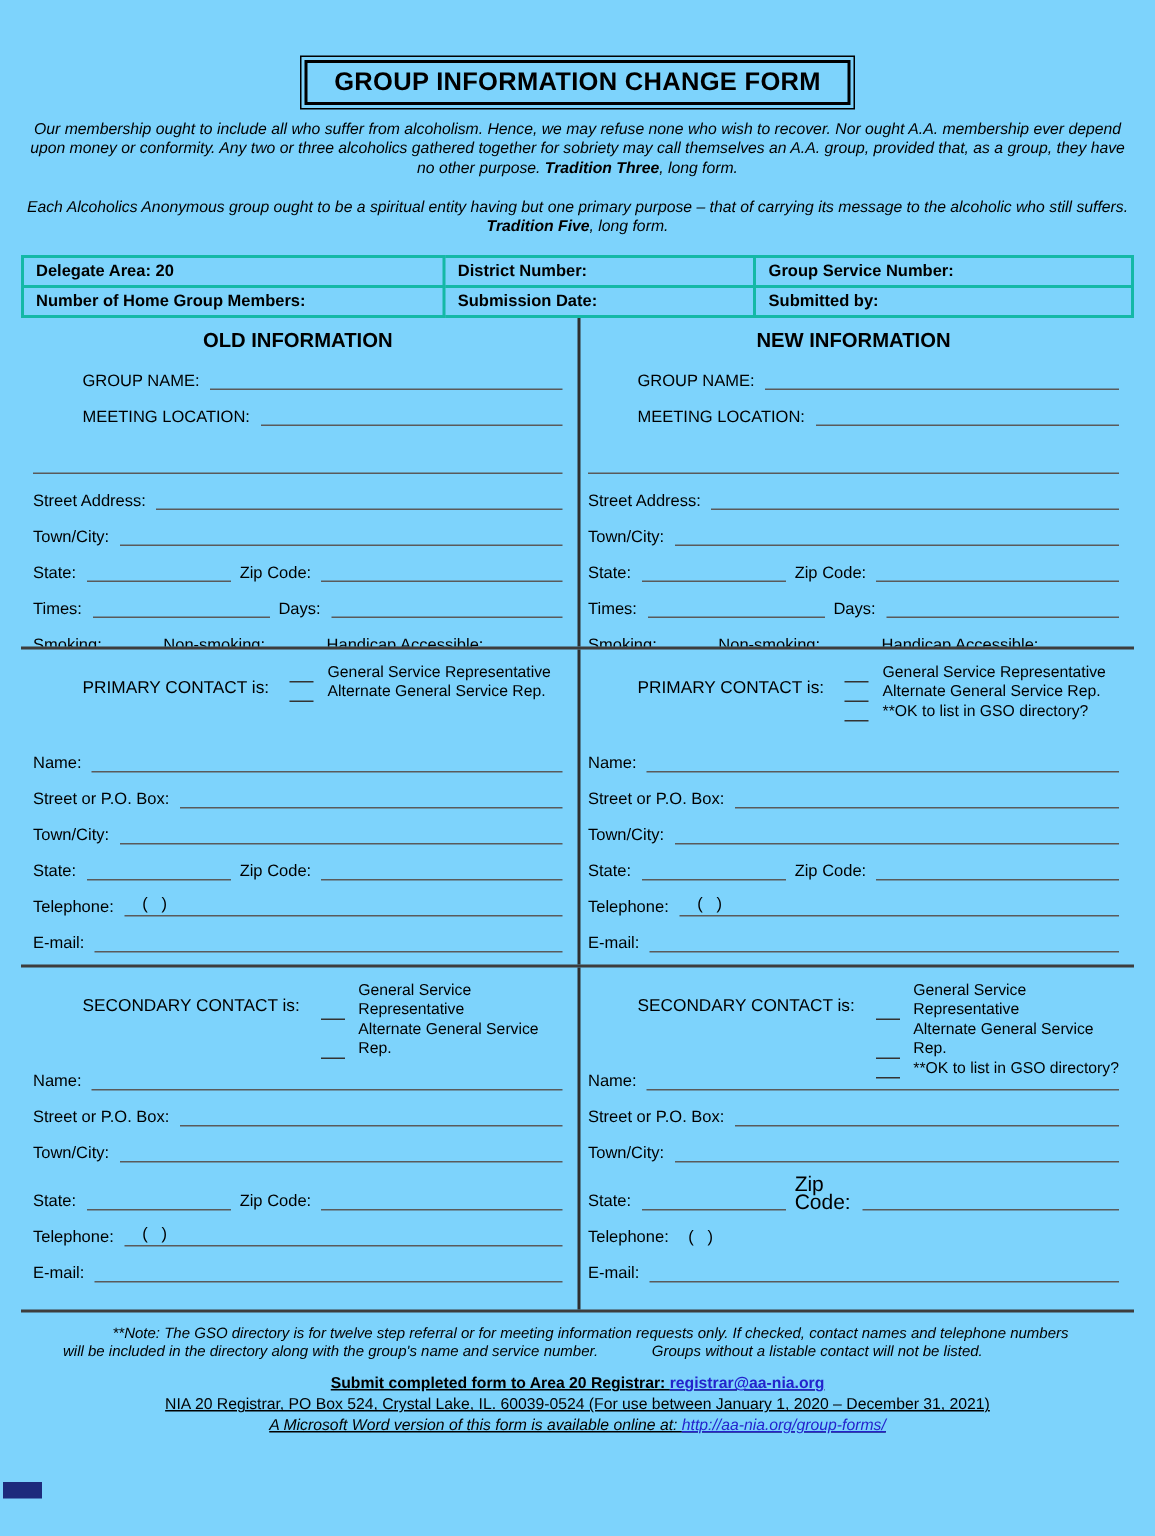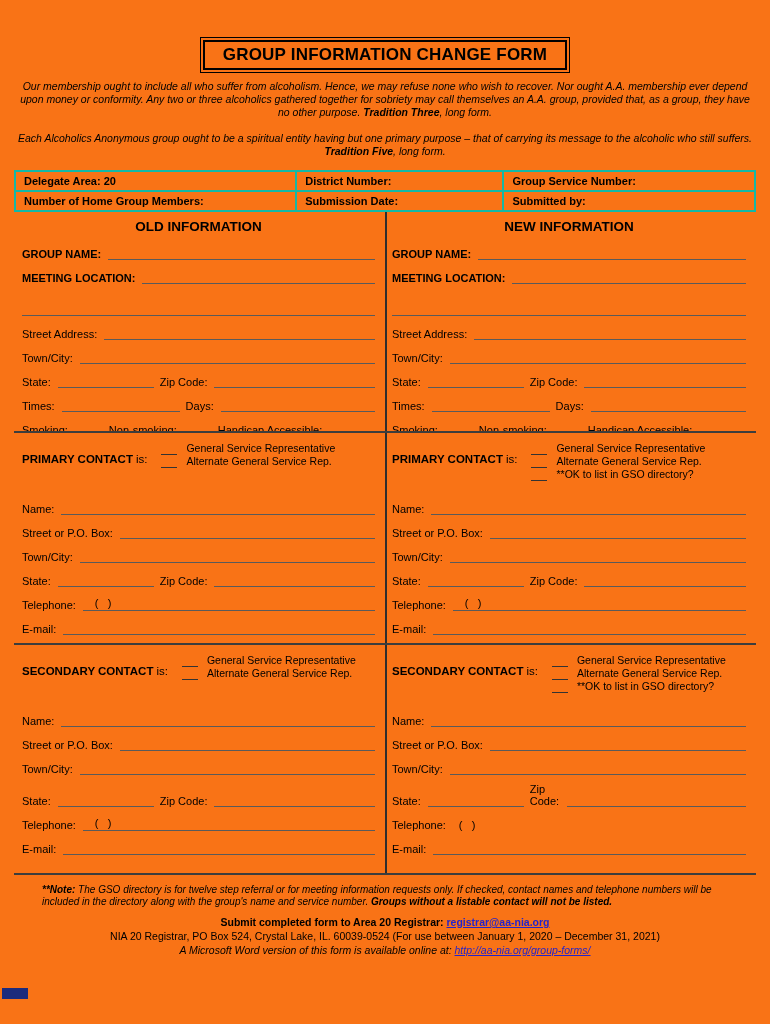--- a/index.html
+++ b/index.html
@@ -1,20 +1,20 @@
 <!DOCTYPE html>
 <html><head>
 <meta charset="utf-8">
 <style>
   html,body { margin:0; padding:0; background:#888; }
   .page {
     position:relative;
     width:770px; height:1024px;
     margin:0 auto;
-    background:#f97316;
+    background:#7dd3fc;
     font-family:"Liberation Sans", sans-serif;
     color:#000;
     overflow:hidden;
   }
   .inner { padding:0 14px; }
 
   
   .title-wrap { text-align:center; padding-top:40px; }
   .title-box {
     display:inline-block;
@@ -54,41 +54,41 @@
 
   .col-header {
     text-align:center; font-weight:bold; 
     font-size:13.5px; margin-top:7px; height:17px;
   }
 
   
   .frow { display:flex; align-items:flex-end; font-size:11px; height:15px; margin-top:9px; }
   .frow.tall { height:26px; margin-top:6px; }
   .lbl { white-space:nowrap; padding-right:7px; }
-  .b { font-weight:bold; }
+  .b { font-weight:normal;margin-left:33px; }
   .fill-line { flex:1; border-bottom:1.3px solid #5a5a5a; height:13px; min-width:10px; }
   .fill-line.w105 { flex:none; width:96px; margin-right:6px; }
   .fill-line.w130 { flex:none; width:118px; margin-right:6px; }
   .gap2 { width:34px; flex:none; }
   .cont-line { margin-top:17px; }
   .paren { white-space:pre; padding-left:12px; font-size:11px; }
   .paren.noline { padding-left:6px; }
-  .zip2 { display:inline-block; line-height:11.5px; font-size:11px; padding-right:8px; }
+  .zip2 { display:inline-block; line-height:11.5px; font-size:14px; padding-right:8px; }
 
   
   .contact-head { display:flex; align-items:flex-start; margin-top:9px; height:49px; }
   .contact-title { font-size:11.5px; white-space:nowrap; padding-top:11px; }
   .contact-title .is { margin-left:3px; font-weight:normal;text-align:right; }
   .opts { margin-left:14px; }
   .opt-row { display:flex; align-items:flex-end; font-size:10.5px; line-height:13px; }
   .opt-blank { width:16px; height:11px; border-bottom:1.4px solid #333; margin-right:9px; flex:none; }
 
   
   .note { font-style:italic; font-size:10px; line-height:12px; text-align:left; margin-top:9px; padding:0 28px; }
-  .fline { text-align:center; font-size:10.5px; line-height:13px; }
+  .fline { text-align:center; font-size:10.5px; line-height:13px;text-decoration:underline; }
   .fline.submit { margin-top:8px; font-weight:bold; }
   .fline.addr { margin-top:1px; }
   .fline.provide { margin-top:5px; font-weight:bold; }
   .fline.word { margin-top:1px; font-style:italic; }
   a.lnk { color:#2323cc; text-decoration:underline; cursor:pointer; }
   .word a.lnk { font-style:italic; }
 
   .corner-bar {
     position:absolute; left:2px; bottom:25px;
     width:26px; height:11px; background:#1d2b7c;

